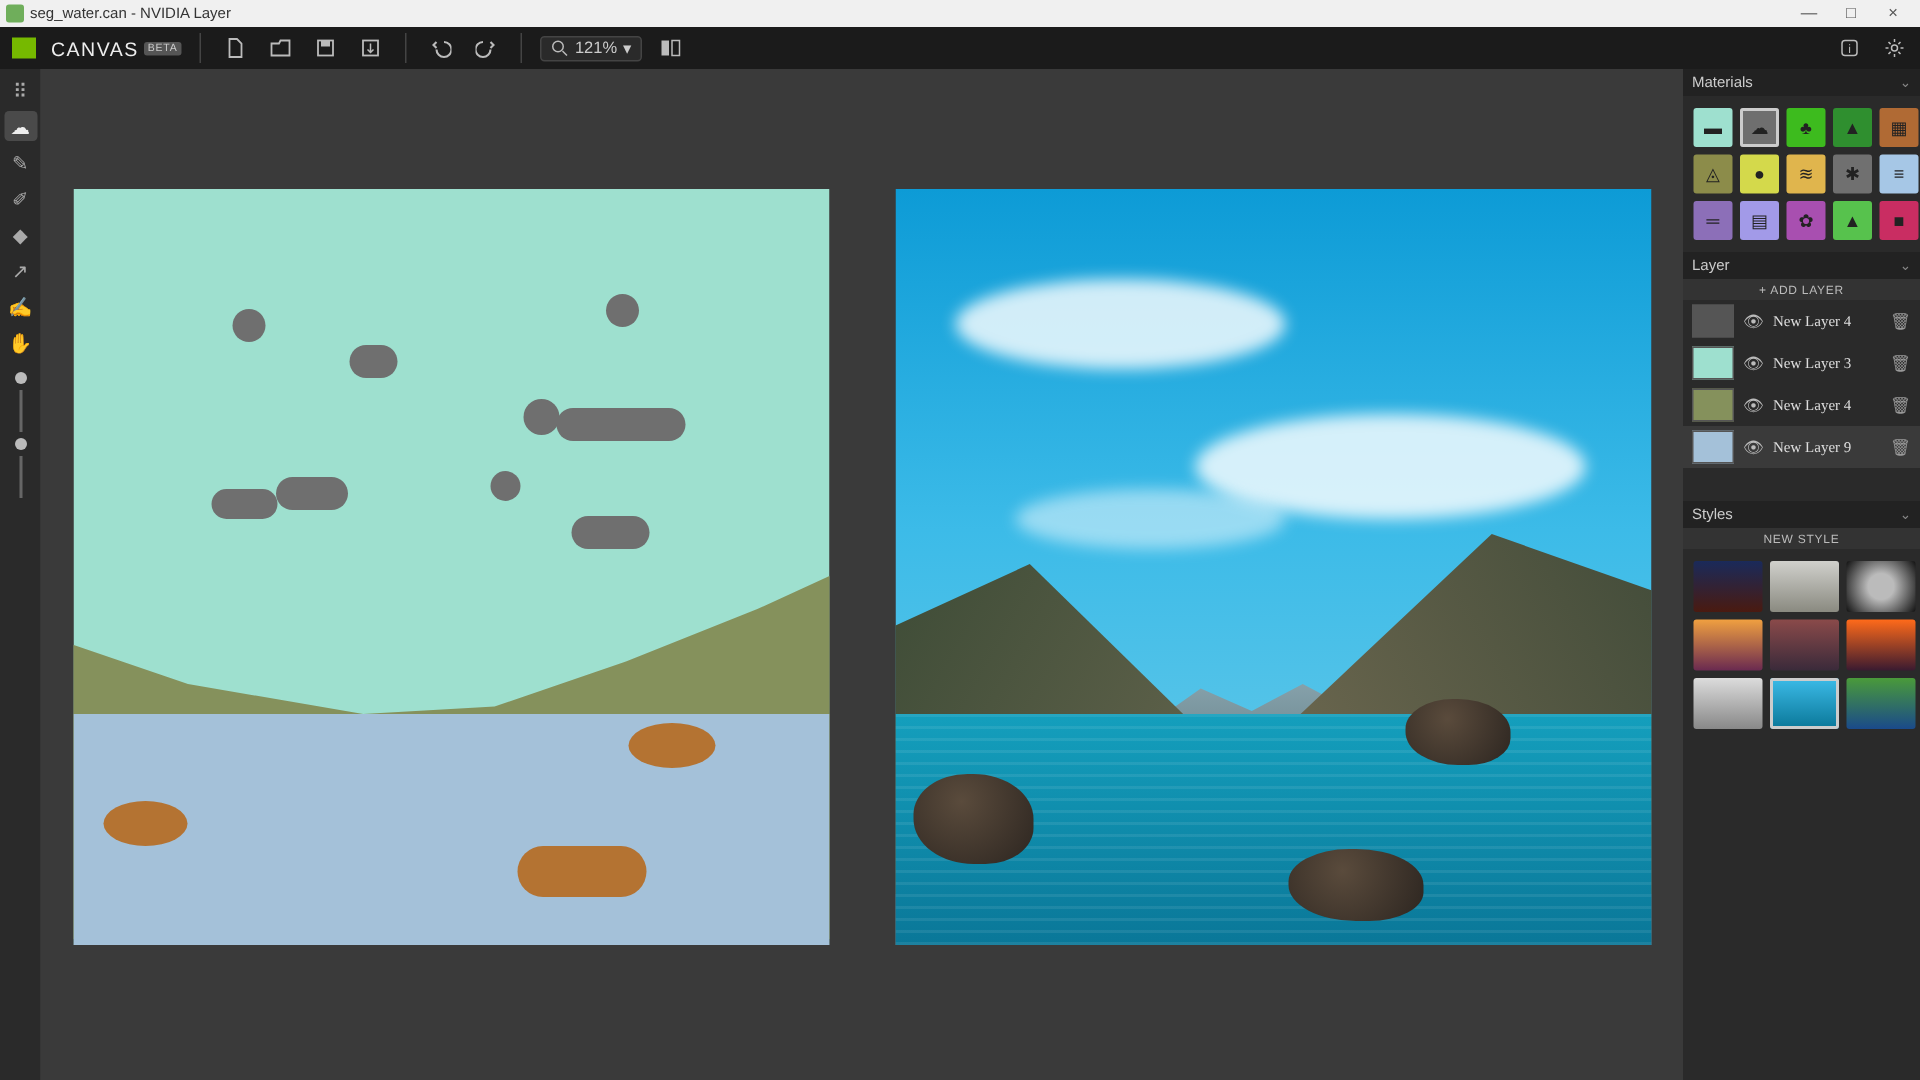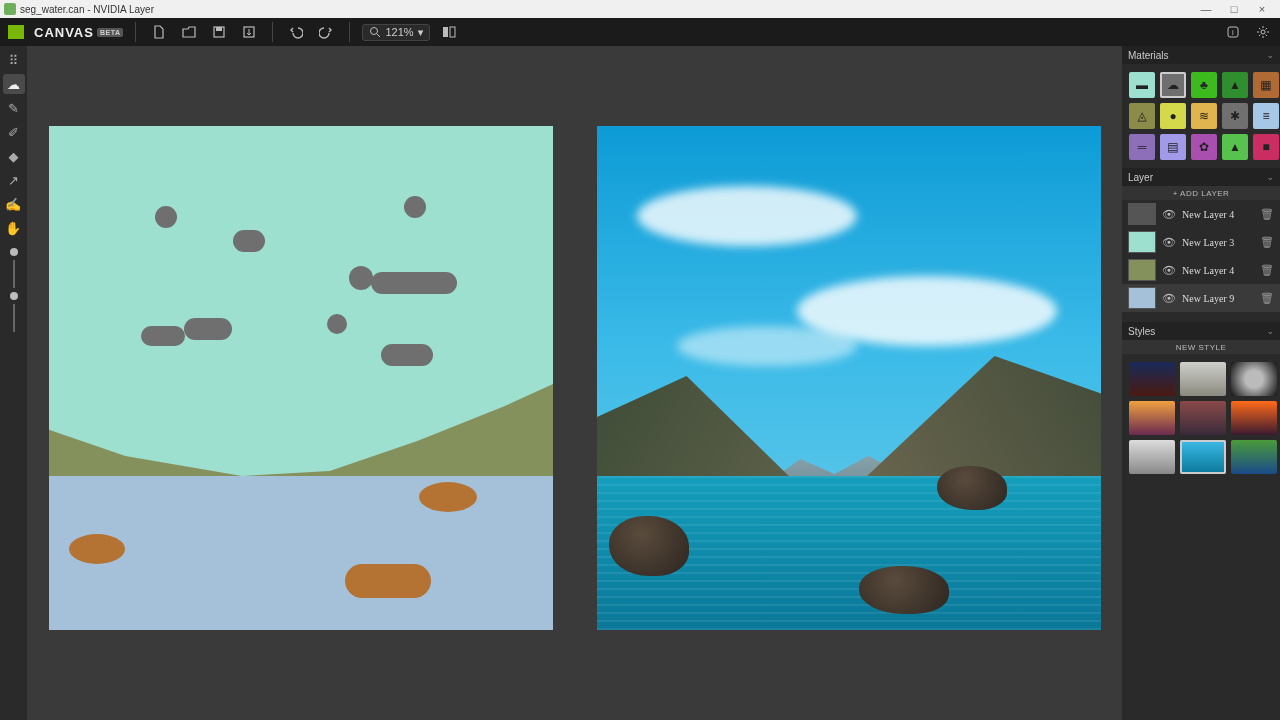--- a/index.html
+++ b/index.html
@@ -5,21 +5,21 @@
   * { margin:0; padding:0; box-sizing:border-box; font-family: "Segoe UI", Arial, sans-serif; }
   html,body { width:1280px; height:720px; overflow:hidden; background:#3a3a3a; color:#ddd; font-size:11px; }
   
   .os-titlebar { height:18px; background:#f0f0f0; display:flex; align-items:center; padding:0 4px; color:#333; font-size:10px; }
   .os-titlebar .icon { width:12px; height:12px; background:#6fae5b; border-radius:2px; margin-right:4px; }
   .os-titlebar .spacer { flex:1; }
   .os-titlebar .winbtn { width:28px; text-align:center; font-size:11px; color:#555; cursor:default; }
   
   .appbar { height:28px; background:#1b1b1b; display:flex; align-items:center; padding:0 6px; gap:8px; }
   .nvlogo { width:16px; height:14px; background:#76b900; margin-left:2px; margin-right:2px; }
-  .brand { color:#eee; font-weight:700; font-size:13px; letter-spacing:1px; display:flex; align-items:center; }
+  .brand { color:#eee; font-weight:400; font-size:13px; letter-spacing:1px; display:flex; align-items:center; }
   .brand .beta { font-size:7px; background:#555; padding:1px 3px; margin-left:3px; border-radius:2px; letter-spacing:0.5px; color:#ccc;}
   .vsep { width:1px; height:20px; background:#444; margin:0 4px; }
   .tb-btn { width:22px; height:22px; display:flex; align-items:center; justify-content:center; border-radius:2px; color:#bbb; }
   .zoom-group { display:flex; align-items:center; gap:4px; background:#2a2a2a; border:1px solid #444; border-radius:3px; padding:1px 6px; font-size:11px; color:#ccc; }
   .appbar .spacer { flex:1; }
   
   .main { display:flex; height:674px; }
   .toolcol { width:27px; background:#2a2a2a; display:flex; flex-direction:column; align-items:center; padding-top:4px; gap:4px; }
   .tool { width:22px; height:20px; display:flex; align-items:center; justify-content:center; border-radius:3px; color:#aaa; font-size:13px; }
   .tool.selected { background:#4a4a4a; color:#eee; }
@@ -251,21 +251,21 @@
           <span class="trash">🗑</span>
         </div>
         <div class="layer-row selected">
           <div class="layer-thumb" style="background:#a4c1d9"></div>
           <span class="eye">👁</span>
           <span class="layer-name">New Layer 9</span>
           <span class="trash">🗑</span>
         </div>
       </div>
 
-    <div class="panel-header" style="margin-top:10px">
+    <div class="panel-header" style="margin-top:22px">
       <span>Styles</span>
       <span class="chev">⌄</span>
     </div>
     <div class="stylebar">NEW STYLE</div>
     <div class="styles-grid" id="styles-grid">
         <div class="style-th" style="background: linear-gradient(rgb(26, 42, 90), rgb(74, 26, 16));"></div>
         <div class="style-th" style="background: linear-gradient(rgb(208, 208, 204), rgb(138, 138, 128));"></div>
         <div class="style-th" style="background: radial-gradient(circle, rgb(187, 187, 187) 30%, rgb(17, 17, 17));"></div>
         <div class="style-th" style="background: linear-gradient(rgb(240, 160, 64), rgb(106, 42, 80));"></div>
         <div class="style-th" style="background: linear-gradient(rgb(138, 74, 74), rgb(58, 42, 58));"></div>

